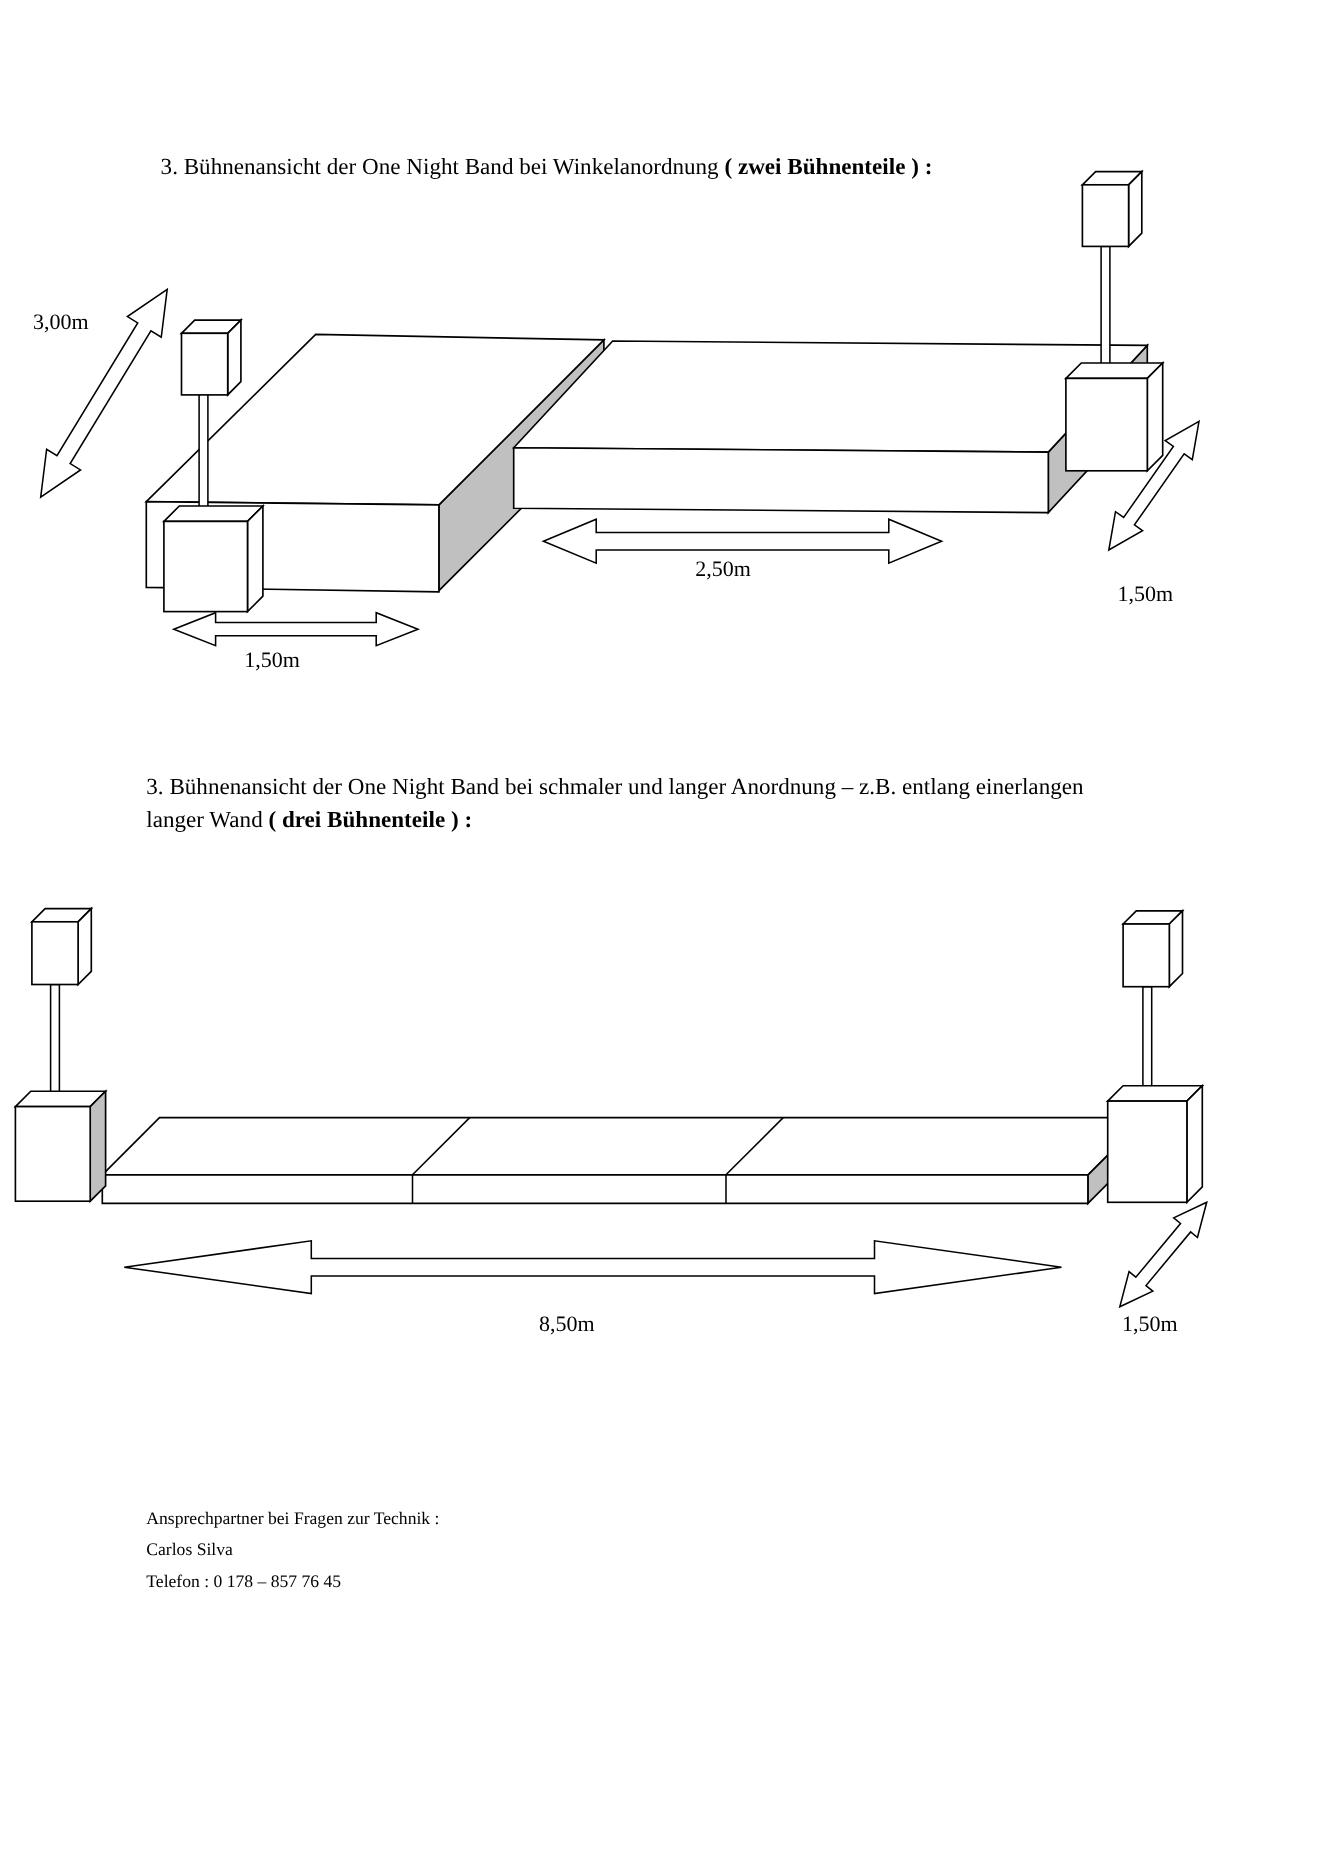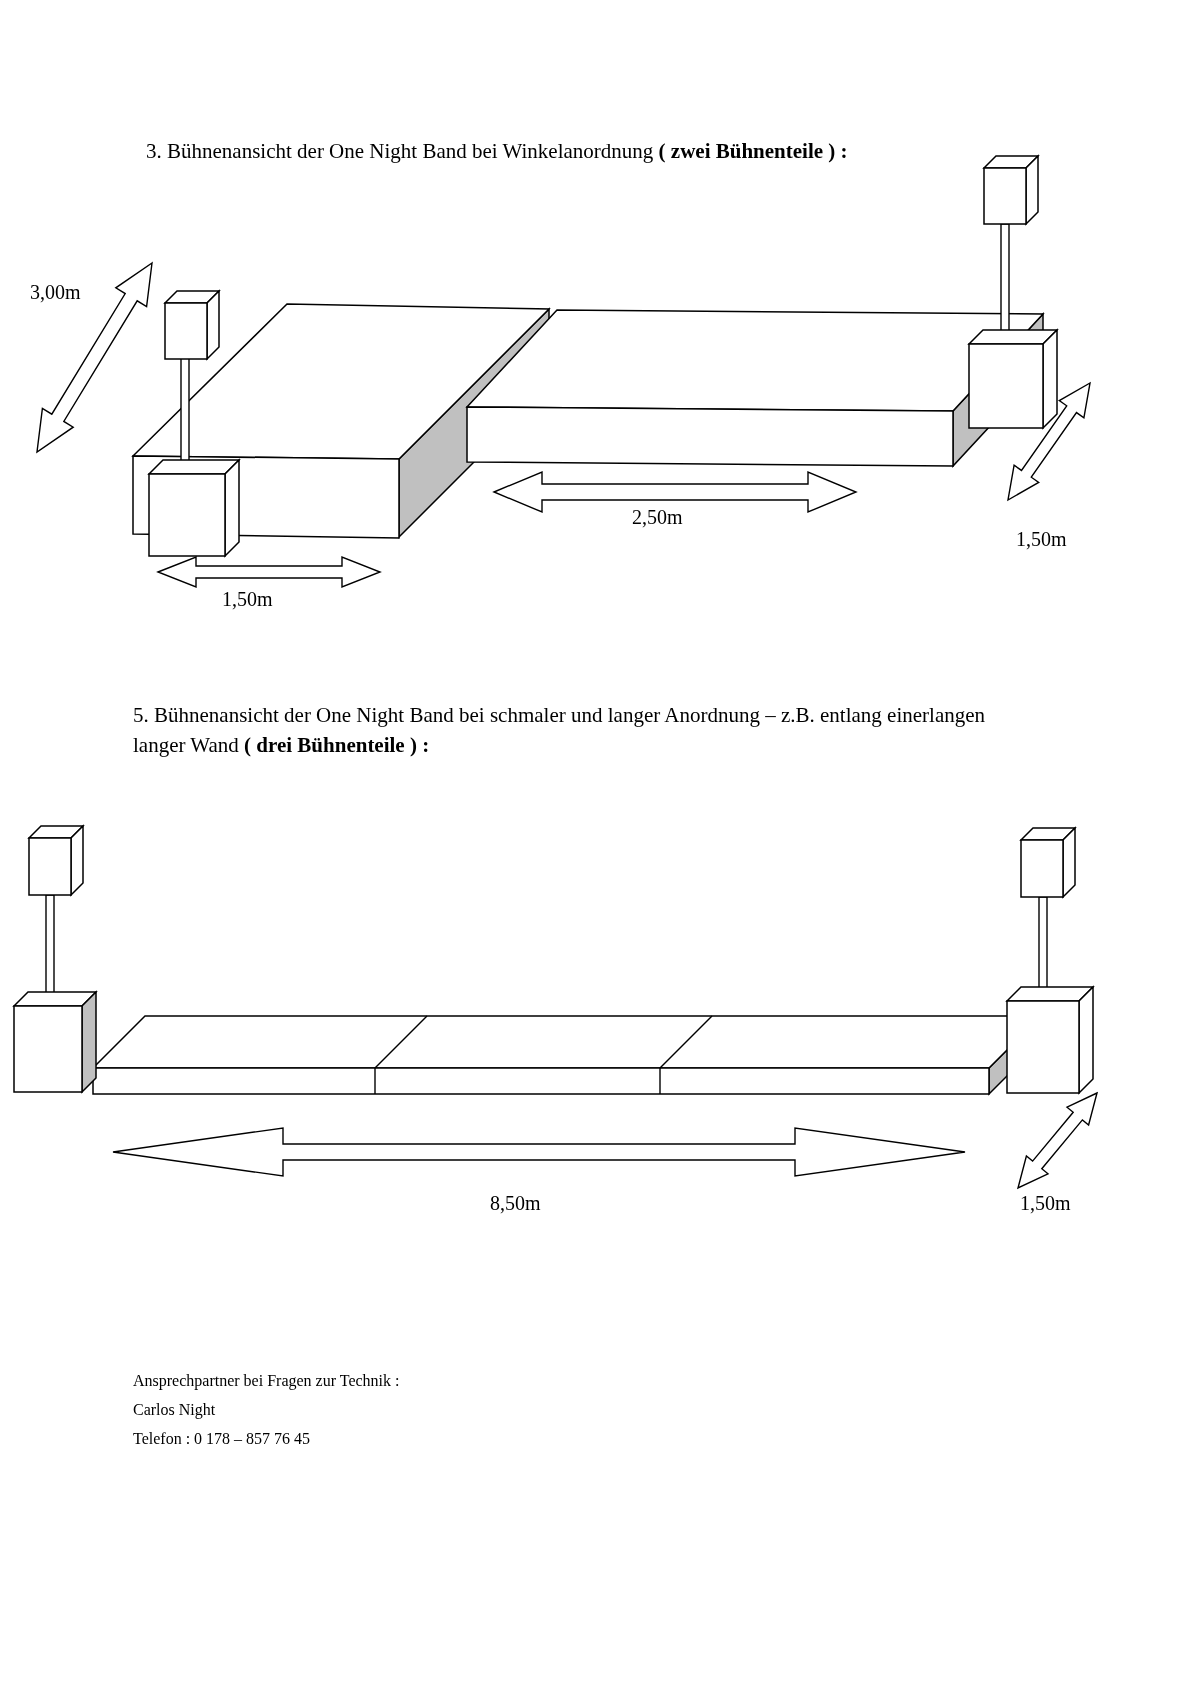--- a/index.html
+++ b/index.html
@@ -132,25 +132,25 @@
       <text class="dim-label" x="490" y="1210">8,50m</text>
       <text class="dim-label" x="1020" y="1210">1,50m</text>
     </g>
   </svg>
 
   <div class="heading" style="left:146px; top:136px;">
     <span>3. Bühnenansicht der One Night Band bei Winkelanordnung </span><b>( zwei Bühnenteile ) :</b>
   </div>
 
   <div class="heading" style="left:133px; top:700px;">
-    <div>5. Bühnenansicht der One Night Band bei schmaler und langer Anordnung – z.B. entlang einerlangen</div>
+    <div>3. Bühnenansicht der One Night Band bei schmaler und langer Anordnung – z.B. entlang einerlangen</div>
     <div>
       <span>langer Wand </span><b>( drei Bühnenteile ) :</b>
     </div>
   </div>
 
   <div class="contact">
     <div>Ansprechpartner bei Fragen zur Technik :</div>
-    <div>Carlos Night</div>
+    <div>Carlos Silva</div>
     <div>Telefon :  0 178 – 857 76 45</div>
   </div>
 
 </div>
 
 </body></html>

